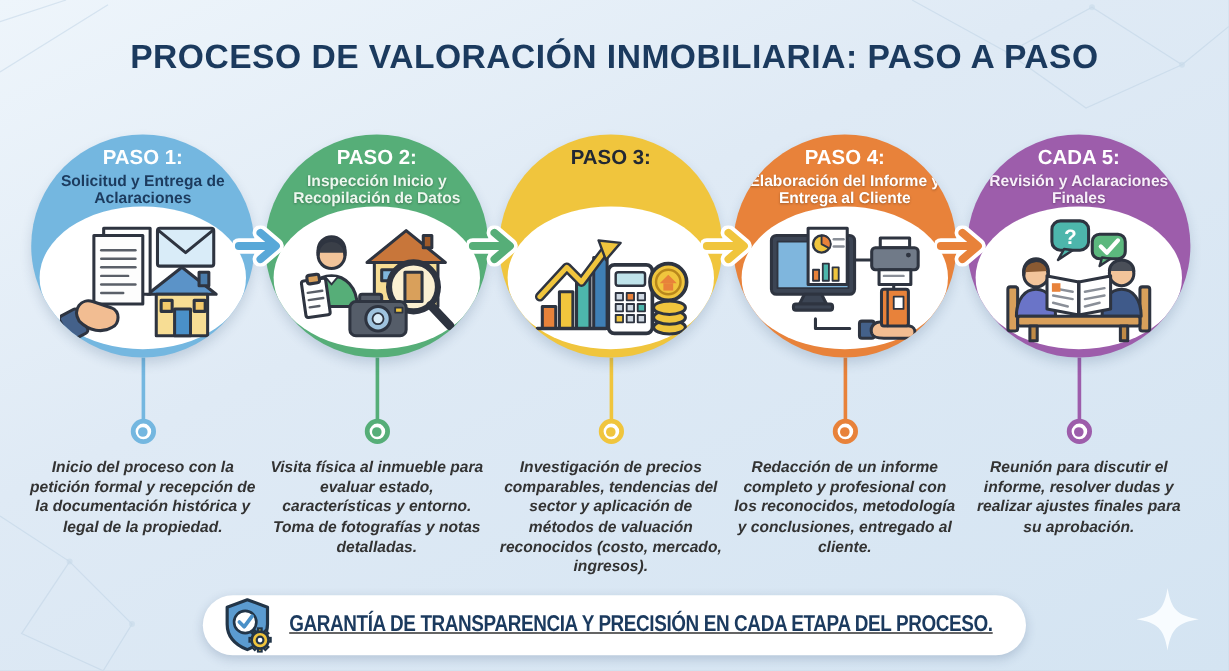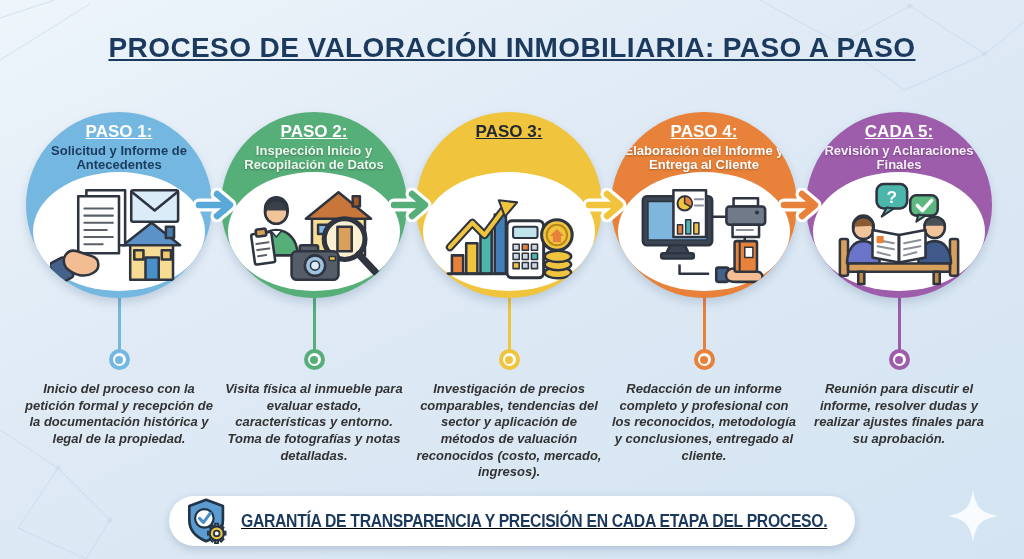--- a/index.html
+++ b/index.html
@@ -25,21 +25,21 @@
     box-shadow: 0 5px 10px rgba(40, 70, 110, 0.18);
     overflow: hidden; flex-shrink: 0;
   }
   .white-area {
     position: absolute; left: 7px; right: 7px; top: 60px; bottom: 7px;
     background: #fff; border-radius: 50%;
     display: flex; align-items: center; justify-content: center;
   }
   .white-area svg { width: 138px; height: 106px; margin-top: 6px; }
   .step-label { position: absolute; top: 10px; left: 6px; right: 6px; text-align: center; z-index: 2; }
-  .paso { font-size: 17px; font-weight: bold; color: var(--lc); line-height: 1.15; text-decoration: underline; }
+  .paso { font-size: 17px; font-weight: bold; color: var(--lc); line-height: 1.15; }
   .sub  { font-size: 13px; font-weight: bold; color: var(--sc); line-height: 1.12; margin-top: 2px; }
   .step:nth-child(2) .sub, .step:nth-child(4) .sub, .step:nth-child(5) .sub { text-shadow: 0 1px 2px rgba(0,0,0,0.30); }
 
   .connector { display: flex; flex-direction: column; align-items: center; height: 74px; }
   .conn-line { width: 3px; height: 52px; background: var(--c); }
   .conn-marker {
     width: 21px; height: 21px; border-radius: 50%;
     border: 4px solid var(--c); background: #fff; margin-top: -1px;
     display: flex; align-items: center; justify-content: center;
   }
@@ -83,29 +83,29 @@
     <g fill="#c9dbea" opacity="0.6">
       <circle cx="840" cy="44" r="2.5"></circle>
         <circle cx="910" cy="6" r="2.5"></circle>
         <circle cx="985" cy="54" r="2.5"></circle>
       <circle cx="58" cy="468" r="2.5"></circle>
         <circle cx="110" cy="520" r="2.5"></circle>
     </g>
     <path d="M973,490 C976,508 981,513 999,516 C981,519 976,524 973,542 C970,524 965,519 947,516 C965,513 970,508 973,490 Z" fill="#fafdff" opacity="0.95"></path>
   </svg>
 
-  <h1 class="title" style="color: rgb(27, 58, 94); text-decoration: underline;">PROCESO DE VALORACIÓN INMOBILIARIA: PASO A PASO</h1>
+  <h1 class="title" style="color: rgb(27, 58, 94);">PROCESO DE VALORACIÓN INMOBILIARIA: PASO A PASO</h1>
 
   <div class="steps-row">
 
     <div class="step" style="--c: #74b7e0; --lc: #ffffff; --sc: #1c3b5e;">
       <div class="circle">
         <div class="step-label">
           <div class="paso">PASO 1:</div>
-          <div class="sub">Solicitud y Informe de Antecedentes</div>
+          <div class="sub">Solicitud y Entrega de Aclaraciones</div>
         </div>
         <div class="white-area">
           <svg viewBox="0 0 132 104">
             <g class="ic">
               <rect x="78" y="8" width="46" height="31" rx="2" fill="#d9ecf8"></rect>
               <path d="M79,10 L101,28 L123,10" fill="none"></path>
               <path d="M70,62 L98,40 L126,62 Z" fill="#5b93c8"></path>
               <rect x="112" y="44" width="8" height="11" fill="#4a7cab"></rect>
               <rect x="77" y="62" width="42" height="34" fill="#f7dd94"></rect>
               <rect x="92" y="74" width="13" height="22" fill="#4a90c8"></rect>

